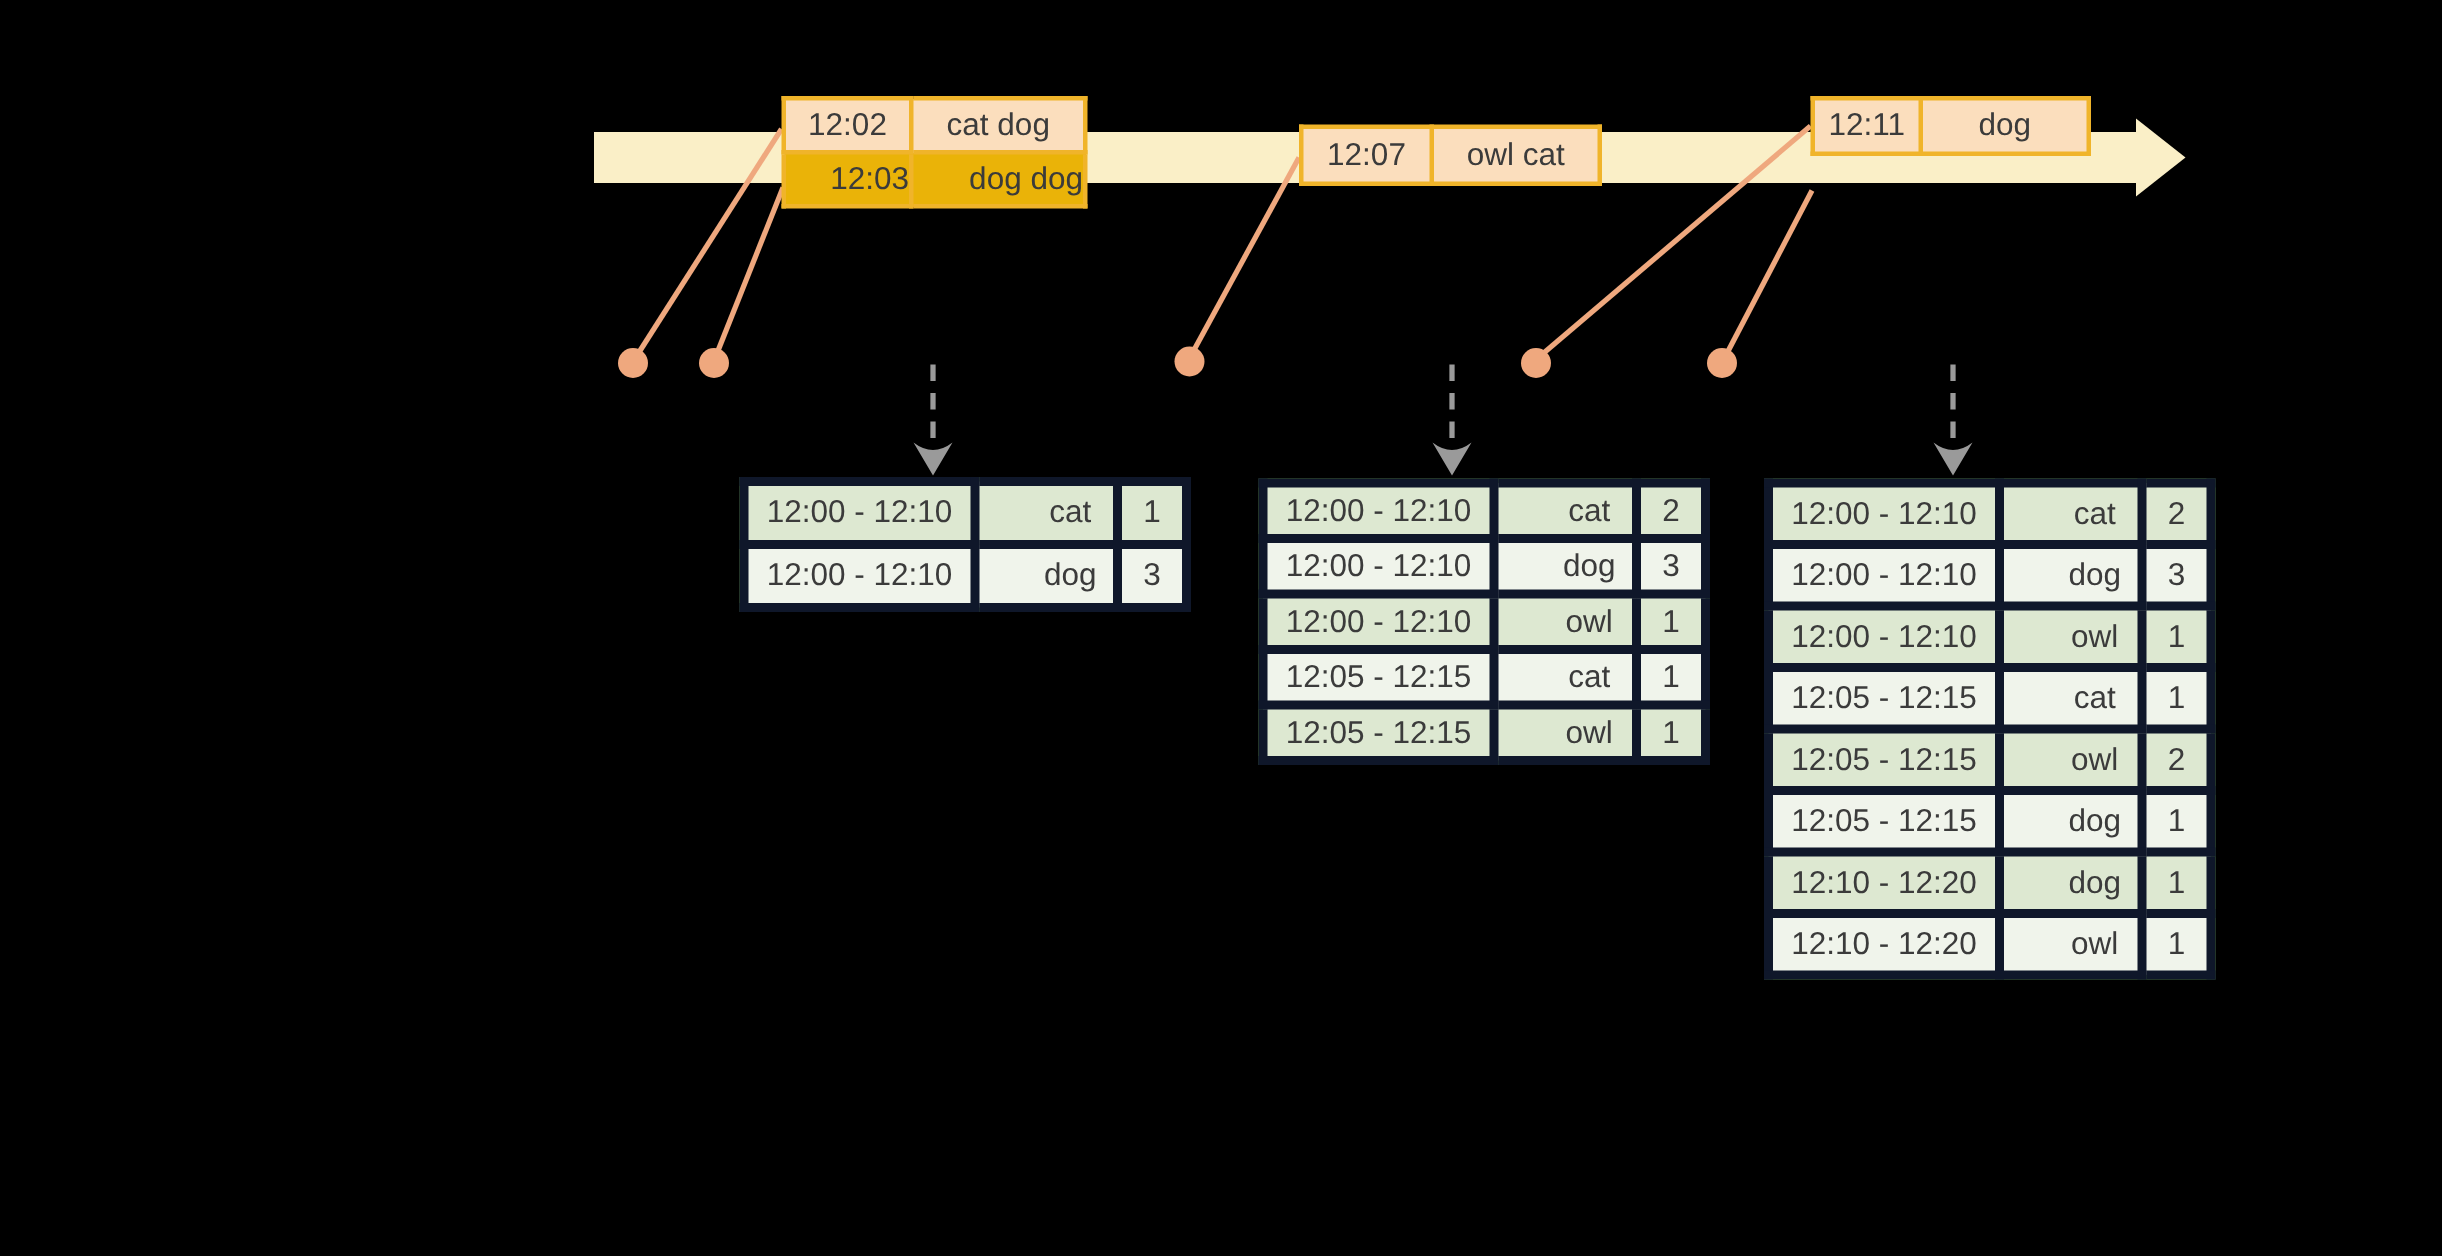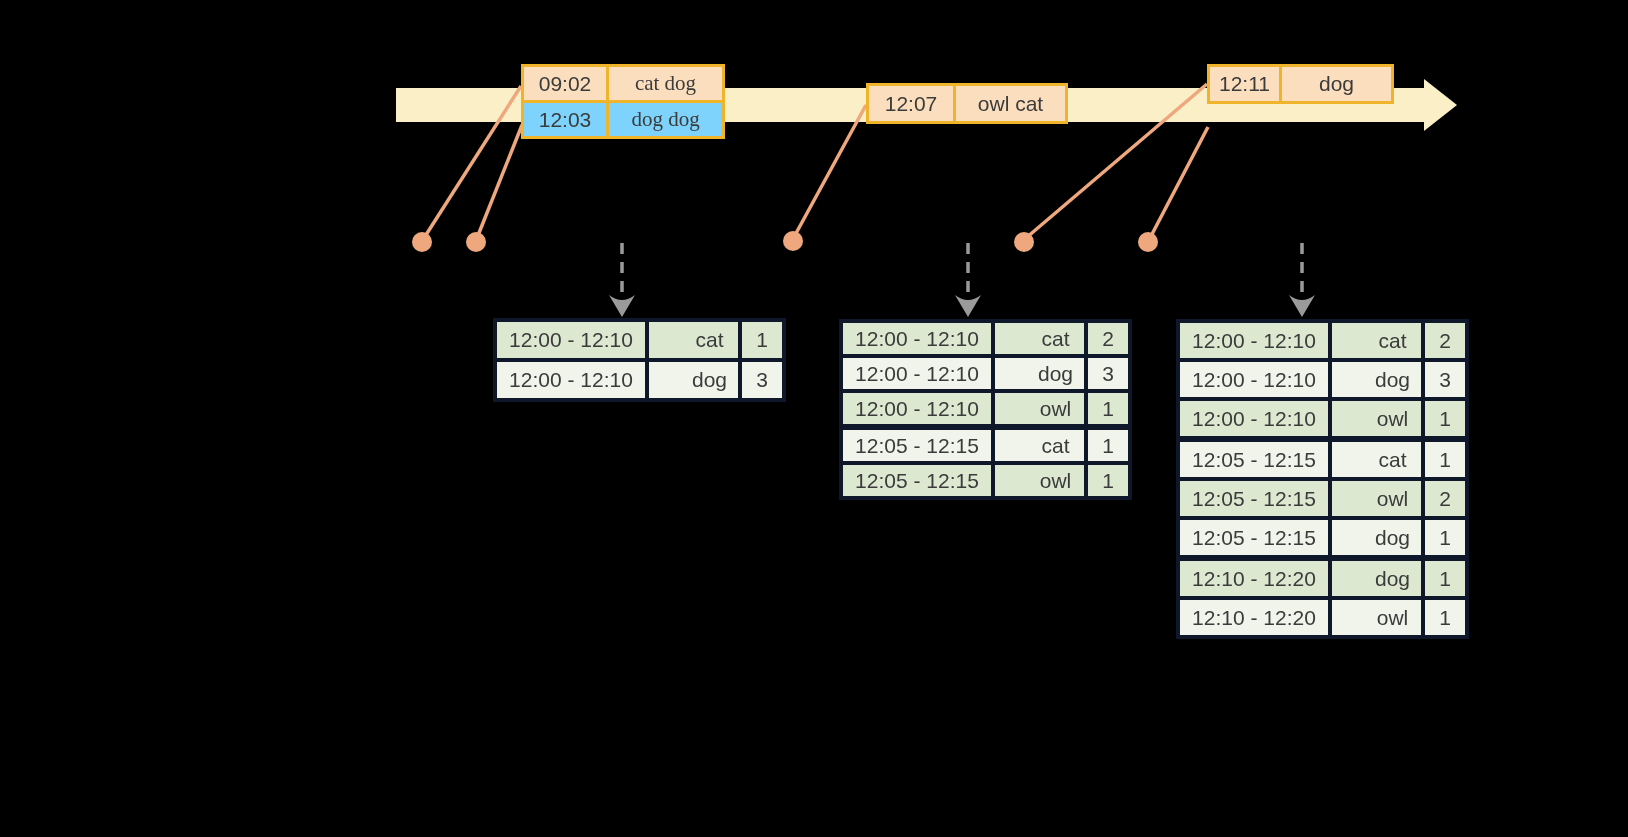--- a/index.html
+++ b/index.html
@@ -34,34 +34,34 @@
   .etable { position: absolute; border: 3px solid #f0b42a; }
   .etable td {
     border: 3px solid #f0b42a;
     padding: 0;
     font-size: 21px;
     text-align: center;
     vertical-align: middle;
   }
   .et1 { left: 521px; top: 64px; }
   .et1 td { height: 33px; }
-  .et1 .tc { width: 82px; }  .et1 .wc { width: 113px; font-family: Liberation Serif, serif; }
+  .et1 .tc { width: 82px; }  .et1 .wc { width: 113px; }
   .et2 { left: 866px; top: 83px; }
   .et2 td { height: 35px; }
   .et2 .tc { width: 84px; }  .et2 .wc { width: 109px; }
   .et3 { left: 1207px; top: 64px; }
   .et3 td { height: 34px; }
   .et3 .tc { width: 69px; }  .et3 .wc { width: 109px; }
   .peach td { background: #fbdebd; }
-  .cream td { background: #7dd3fc; }
+  .cream td { background: #eab308; text-align: right; }
 
   
   .gtable { position: absolute; border: 4px solid #70a94c; background: #70a94c; }
   .gtable td {
-    border: 4px solid #0f172a;
+    border: 6px solid #0f172a;
     padding: 0;
     font-size: 21px;
     text-align: center;
     vertical-align: middle;
   }
   .gtable .win { width: 148px; }
   .gtable .ani { width: 57px; padding-left: 32px; }
   .gtable .cnt { width: 40px; }
   .g1 { left: 493px; top: 318px; }
   .g1 td { height: 36px; }
@@ -107,21 +107,21 @@
     <g fill="#9a9a9a">
       <path d="M622 317 L609 295 Q622 305 635 295 Z"></path>
       <path d="M968 317 L955 295 Q968 305 981 295 Z"></path>
       <path d="M1302 317 L1289 295 Q1302 305 1315 295 Z"></path>
     </g>
   </svg>
 
   <table class="etable et1">
     <tbody>
         <tr class="peach">
-      <td class="tc">09:02</td>
+      <td class="tc">12:02</td>
       <td class="wc">cat dog</td>
     </tr>
     <tr class="cream">
       <td class="tc">12:03</td>
       <td class="wc">dog dog</td>
     </tr>
   </tbody>
     </table>
 
   <table class="etable et2">

